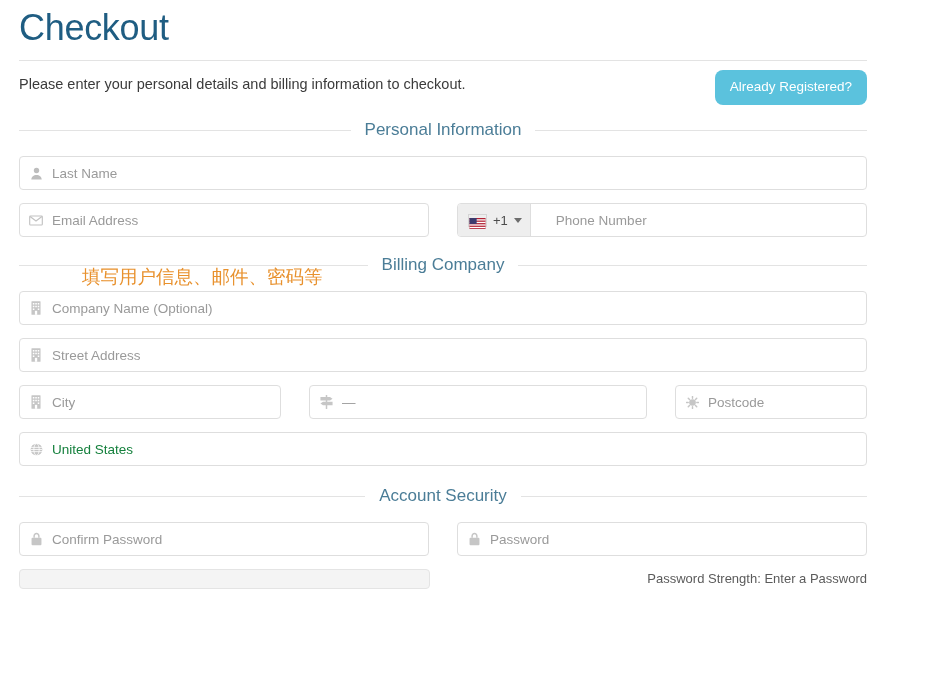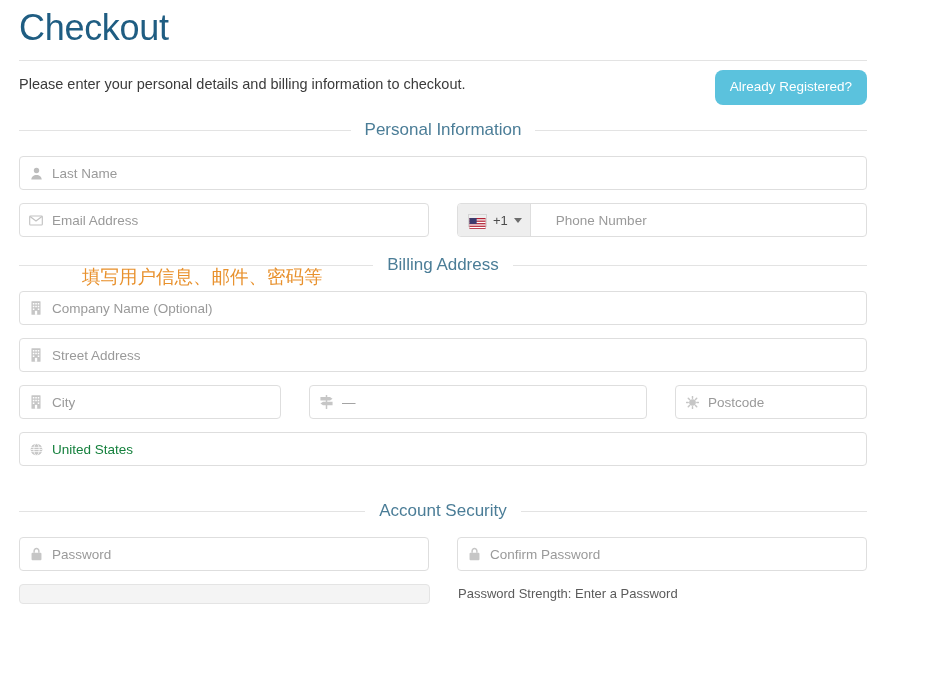--- a/index.html
+++ b/index.html
@@ -210,21 +210,21 @@
     box-sizing: border-box;
     overflow: hidden;
   }
   .strength-fill {
     height: 100%;
     width: 0%;
     background: #5bc2dd;
   }
   .strength-label {
     flex: 1 1 0;
-    text-align: left;
+    text-align: right;
     font-size: 13px;
     color: #5b5b5b;
     line-height: 20px;
   }
 </style>
 </head>
 <body>
 
 <div class="page">
   <div class="container">
@@ -282,21 +282,21 @@
             </span>
             <span class="dial">+1</span>
             <span class="caret"></span>
           </span>
           <span class="ph phone-input">Phone Number</span>
         </div>
       </div>
     </div>
 
     <div class="legend" style="margin-top:15px;">
-      <span class="legend-text">Billing Address</span>
+      <span class="legend-text">Billing Company</span>
     </div>
 
     <div class="row">
       <div class="col">
         <div class="field">
           <span class="ic">
             <svg width="10" height="14" viewBox="0 0 11 15" fill="#c6c6c6">
                 <rect x="0.5" y="0" width="10" height="15" rx="0.6"></rect>
                 <g fill="#ffffff">
                   <rect x="2" y="2" width="1.7" height="1.7"></rect>
@@ -400,45 +400,45 @@
                   <ellipse cx="8" cy="8" rx="3.3" ry="7.2"></ellipse>
                   <path d="M1.1 5.4h13.8M1.1 10.6h13.8M0.8 8h14.4"></path>
                 </g>
               </svg>
           </span>
           <span class="val">United States</span>
         </div>
       </div>
     </div>
 
-    <div class="legend" style="margin-top:32px;">
+    <div class="legend" style="margin-top:17px;">
       <span class="legend-text">Account Security</span>
     </div>
 
     <div class="row">
       <div class="col">
         <div class="field">
           <span class="ic">
             <svg width="11" height="14" viewBox="0 0 12 15" fill="#c6c6c6">
                 <path d="M2.6 6.2V4.3C2.6 2.2 4.1.6 6 .6s3.4 1.6 3.4 3.7v1.9H7.8V4.3c0-1.2-.8-2.1-1.8-2.1s-1.8.9-1.8 2.1v1.9z"></path>
                 <rect x="0.6" y="6.2" width="10.8" height="8.2" rx="1.1"></rect>
               </svg>
           </span>
-          <span class="ph">Password</span>
+          <span class="ph">Confirm Password</span>
         </div>
       </div>
       <div class="col">
         <div class="field">
           <span class="ic">
             <svg width="11" height="14" viewBox="0 0 12 15" fill="#c6c6c6">
                 <path d="M2.6 6.2V4.3C2.6 2.2 4.1.6 6 .6s3.4 1.6 3.4 3.7v1.9H7.8V4.3c0-1.2-.8-2.1-1.8-2.1s-1.8.9-1.8 2.1v1.9z"></path>
                 <rect x="0.6" y="6.2" width="10.8" height="8.2" rx="1.1"></rect>
               </svg>
           </span>
-          <span class="ph">Confirm Password</span>
+          <span class="ph">Password</span>
         </div>
       </div>
     </div>
 
     <div class="strength-row">
       <div class="strength-bar">
         <div class="strength-fill" style="width: 0%;"></div>
       </div>
       <div class="strength-label">Password Strength: Enter a Password</div>
     </div>

